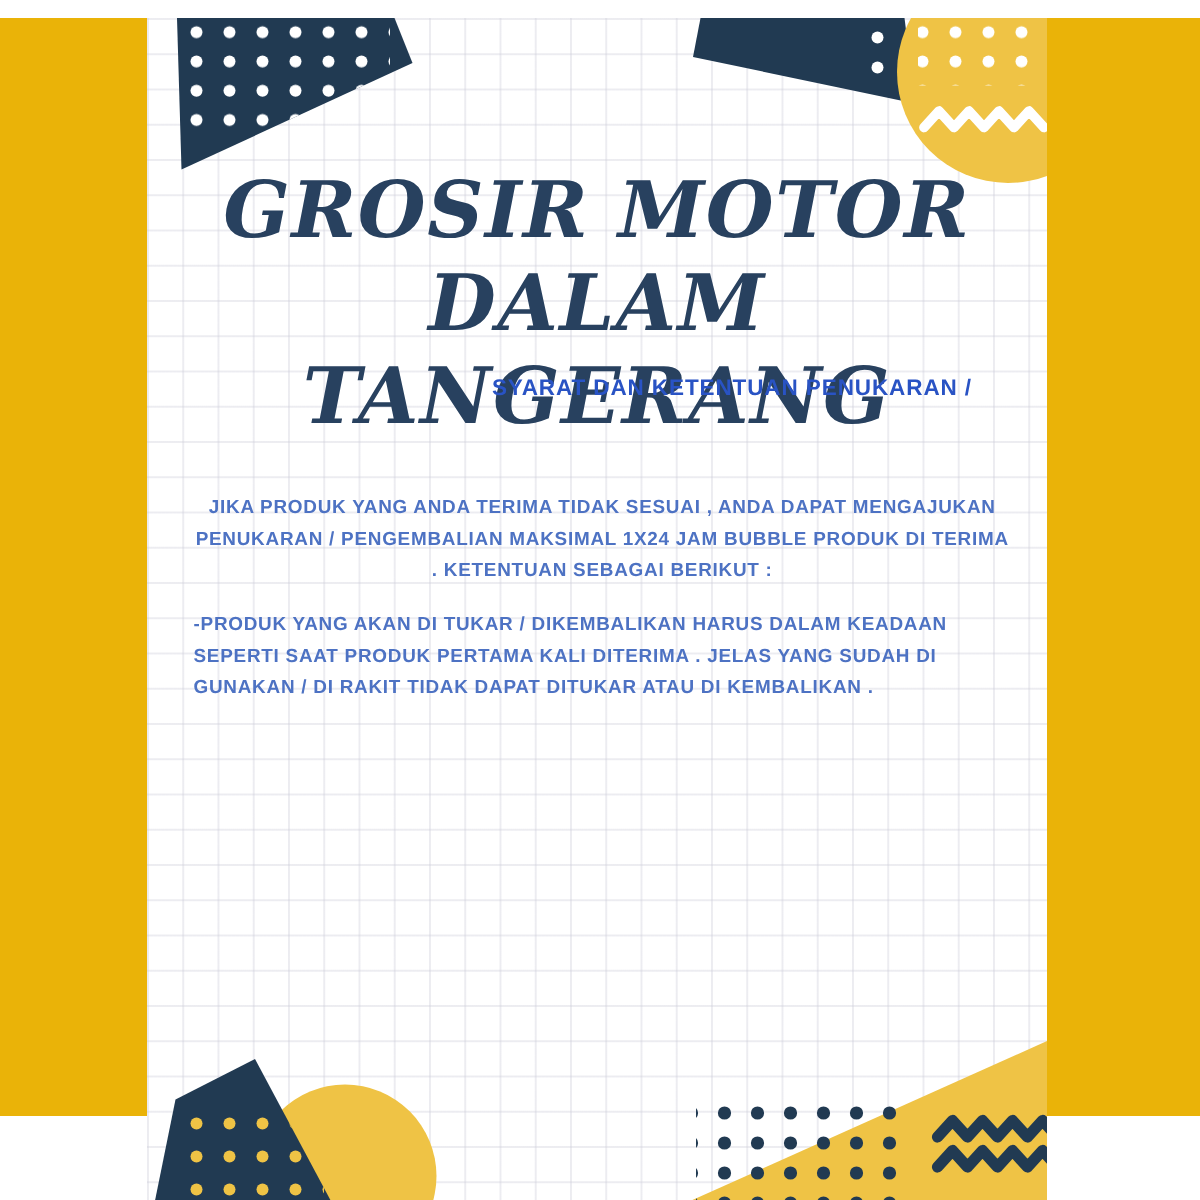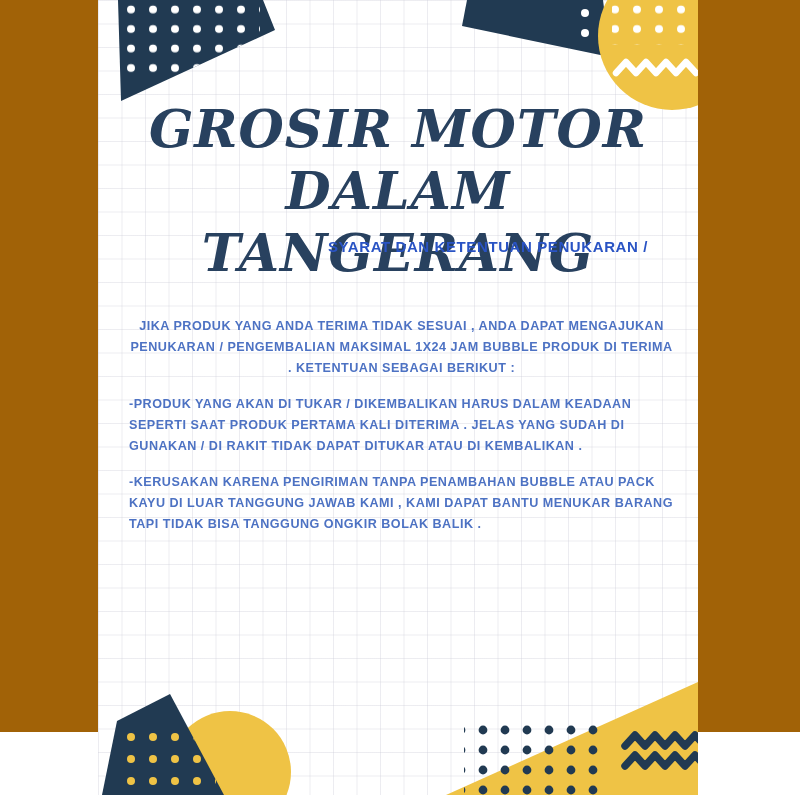--- a/index.html
+++ b/index.html
@@ -5,21 +5,21 @@
   :root{
     --navy:#213a52;
     --yellow:#efc345;
     --title_navy:#28415f;
     --heading_blue:#2953c4;
     --body_blue:#4d72c3;
   }
   html,body{margin:0;padding:0;}
   body{width:800px;height:800px;background:#ffffff;overflow:hidden;
        font-family:"Liberation Sans", sans-serif;}
-  .page{position:relative;width:800px;height:732px;background:#a16207;}
+  .page{position:relative;width:800px;height:732px;background:#eab308;margin-top:12px;}
   .poster{
     position:absolute;left:98px;top:0;width:600px;height:795px;
     background-color:#ffffff;
     background-image:
       linear-gradient(to right, rgba(206,206,218,0.38) 1px, transparent 1px),
       linear-gradient(to bottom, rgba(206,206,218,0.38) 1px, transparent 1px);
     background-size:23.5px 23.5px;
     overflow:hidden;
   }
   .deco{position:absolute;left:0;top:0;width:600px;height:795px;display:block;}
@@ -121,18 +121,17 @@
         <div>DALAM TANGERANG</div>
       </div>
 
       <div class="heading">
         <div>SYARAT DAN KETENTUAN PENUKARAN /</div>
       </div>
 
       <div class="bodytext">
         <p class="center">JIKA PRODUK YANG ANDA TERIMA TIDAK SESUAI , ANDA DAPAT MENGAJUKAN PENUKARAN / PENGEMBALIAN MAKSIMAL 1X24 JAM BUBBLE PRODUK DI TERIMA . KETENTUAN SEBAGAI BERIKUT :</p>
         <p>-PRODUK YANG AKAN DI TUKAR / DIKEMBALIKAN HARUS DALAM KEADAAN SEPERTI SAAT PRODUK PERTAMA KALI DITERIMA . JELAS YANG SUDAH DI GUNAKAN / DI RAKIT TIDAK DAPAT DITUKAR ATAU DI KEMBALIKAN .</p>
-        <p>-KERUSAKAN KARENA PENGIRIMAN TANPA PENAMBAHAN BUBBLE ATAU PACK KAYU DI LUAR TANGGUNG JAWAB KAMI , KAMI DAPAT BANTU MENUKAR BARANG TAPI TIDAK BISA TANGGUNG ONGKIR BOLAK BALIK .</p>
       </div>
     </div>
 
   </div>
 </div>
 
 </body></html>

